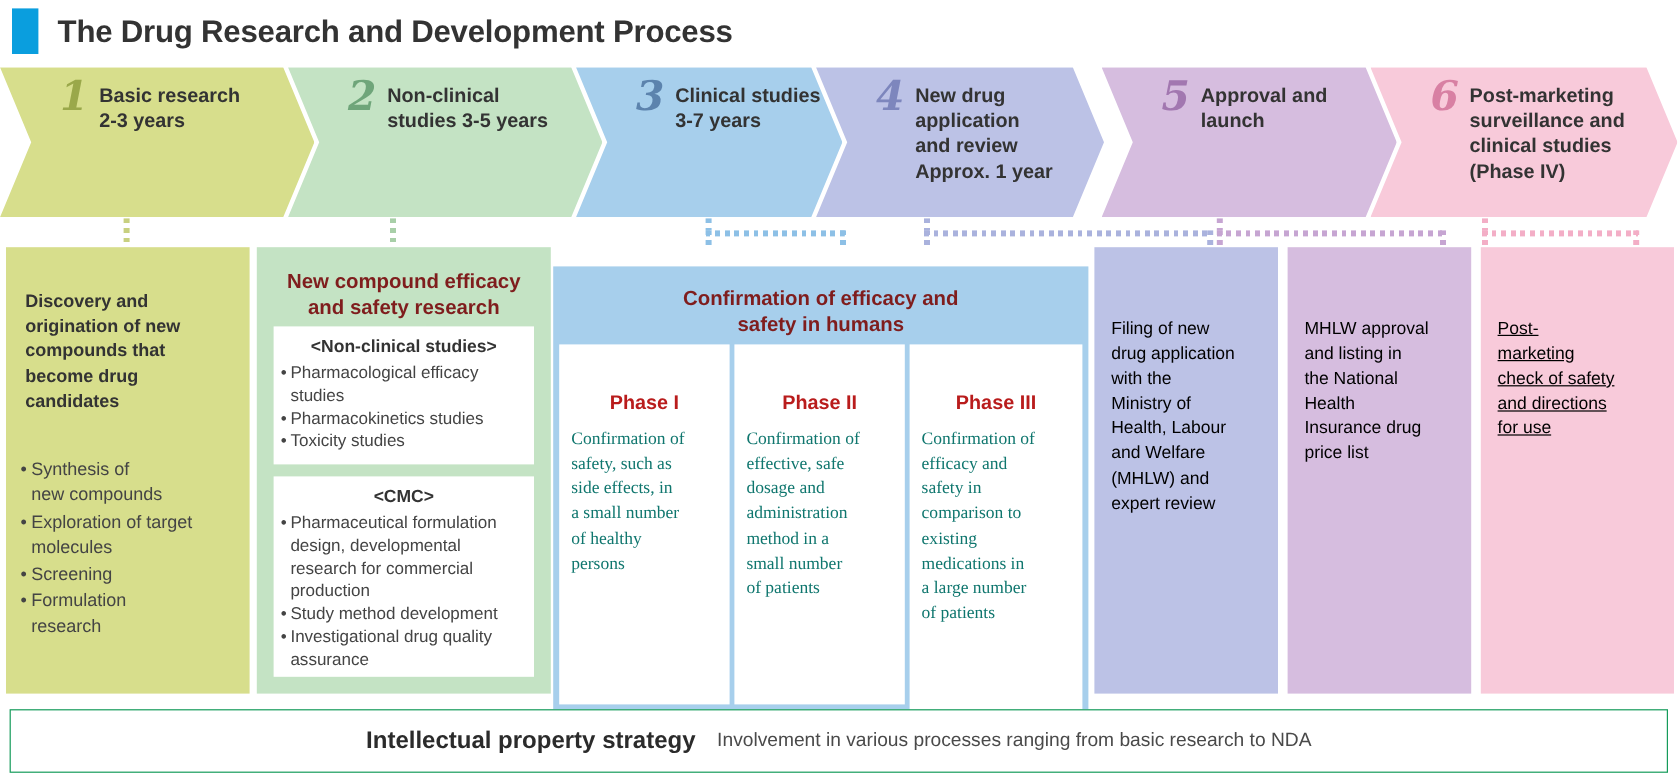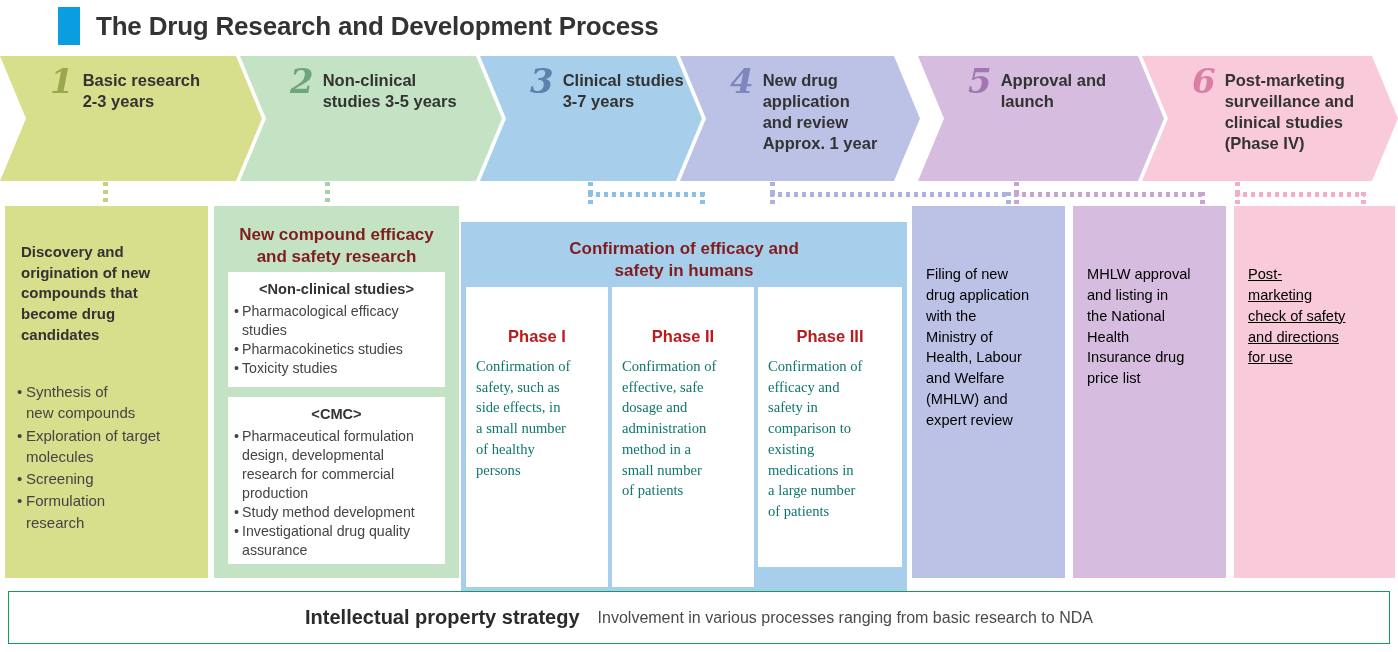--- a/index.html
+++ b/index.html
@@ -2,21 +2,21 @@
 <html><head>
 <meta charset="utf-8">
 <style>
   html,body{margin:0;padding:0;}
   body{
     width:1398px;height:652px;background:#ffffff;
     font-family:"Liberation Sans","DejaVu Sans",sans-serif;
     color:#3a3a3a;overflow:hidden;position:relative;
   }
   
-  #title-bar{position:absolute;left:0;top:4px;height:44px;display:flex;align-items:center;padding-left:48px;}
+  #title-bar{position:absolute;left:0;top:4px;height:44px;display:flex;align-items:center;}
   #title-accent{width:22px;height:38px;background:#0a9ede;margin-left:10px;}
   #title-text{margin-left:16px;font-size:26px;font-weight:bold;color:#333333;letter-spacing:-0.2px;}
 
   
   #arrow-band{position:absolute;left:0;top:56px;width:1398px;height:125px;}
   .chev{
     position:absolute;top:0;height:125px;
     display:flex;align-items:flex-start;
     box-sizing:border-box;
   }
@@ -223,21 +223,21 @@
         <div class="phase-card" style="left: 151px; top: 65px; width: 142px; height: 300px;">
           <div class="phase-title" style="margin-top: 40px;">Phase II</div>
           <div class="phase-body" style="margin: 10px 8px 0px 10px;">Confirmation of
 effective, safe
 dosage and
 administration
 method in a
 small number
 of patients</div>
         </div>
-        <div class="phase-card" style="left: 297px; top: 65px; width: 144px; height: 280px;">
+        <div class="phase-card" style="left: 297px; top: 65px; width: 144px; height: 365px;">
           <div class="phase-title" style="margin-top: 40px;">Phase III</div>
           <div class="phase-body" style="margin: 10px 8px 0px 10px;">Confirmation of
 efficacy and
 safety in
 comparison to
 existing
 medications in
 a large number
 of patients</div>
         </div>

